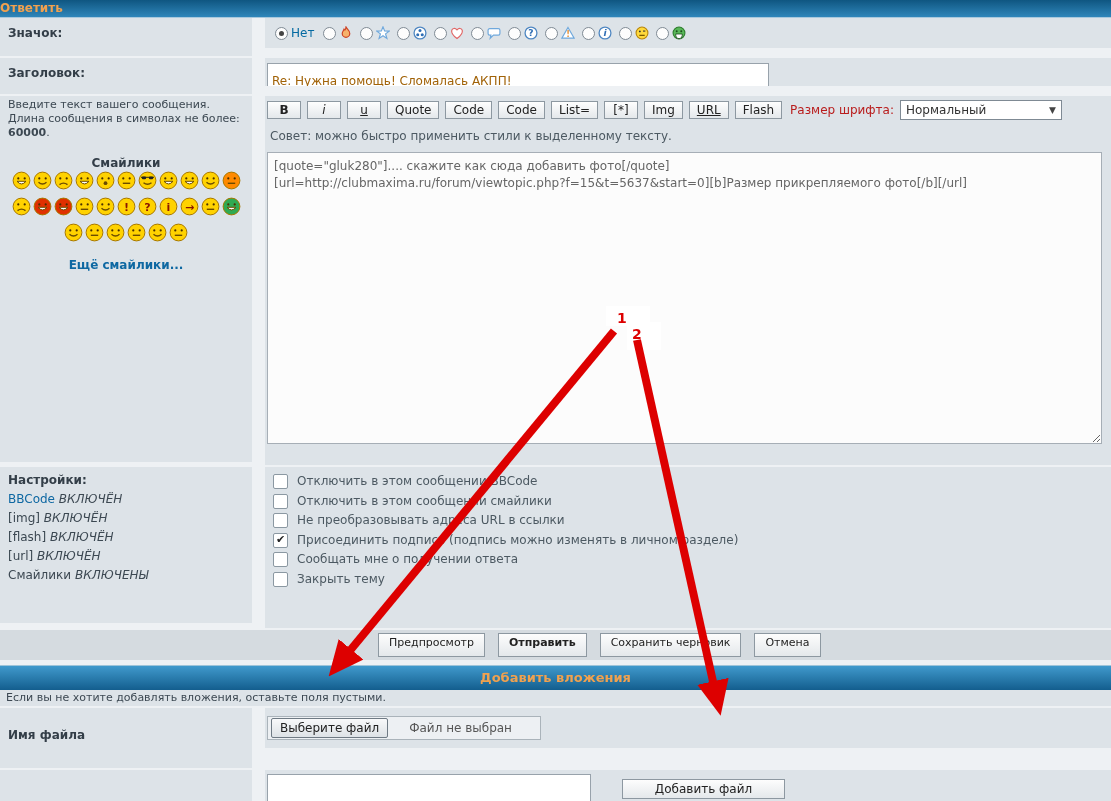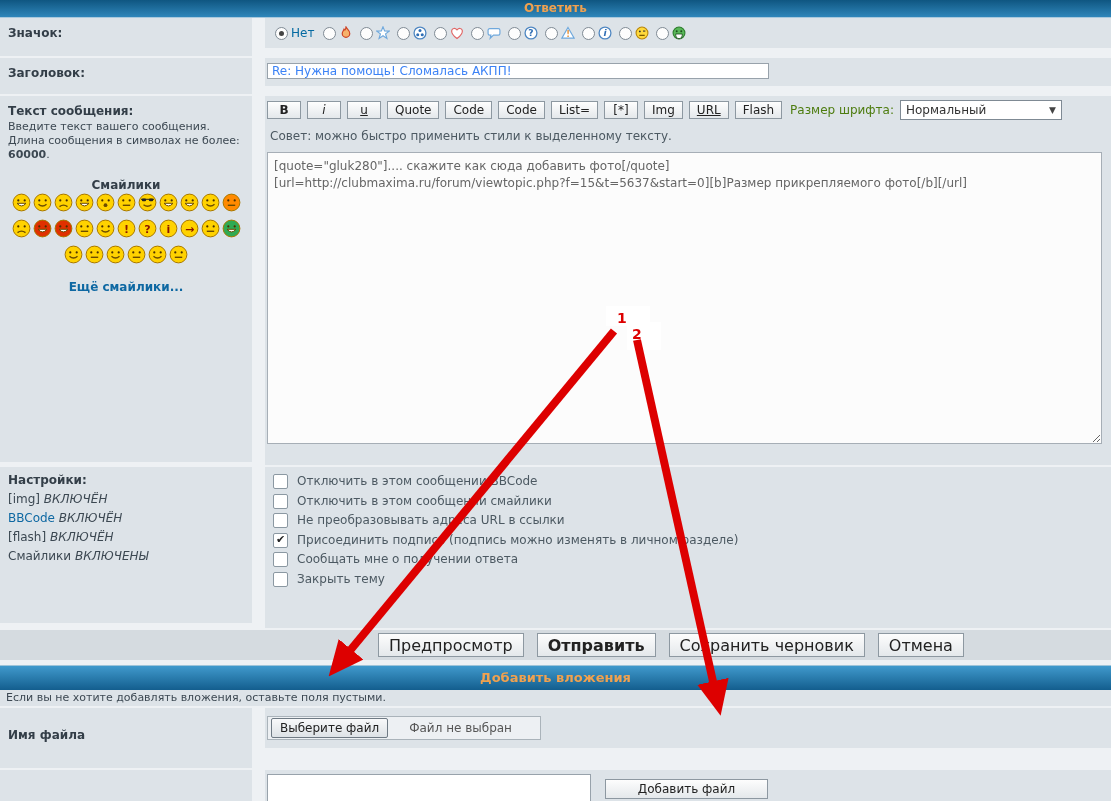--- a/index.html
+++ b/index.html
@@ -3,21 +3,21 @@
 <meta charset="utf-8">
 <style>
   html,body{margin:0;padding:0}
   body{
     width:1111px;height:801px;position:relative;overflow:hidden;
     background:#eef1f4;
     font-family:"DejaVu Sans","Liberation Sans",sans-serif;
     font-size:12px;color:#333e48;
   }
   .hdr{
-    height:17px;line-height:17px;text-align:center;font-weight:bold;font-size:12px;
+    height:17px;line-height:17px;text-align:left;font-weight:bold;font-size:12px;
     background:linear-gradient(#0f5681,#2f86ba);
     border-bottom:1px solid #a9c9dd;
   }
   .hdr2{
     height:24px;line-height:24px;text-align:center;font-weight:bold;font-size:13px;
     background:linear-gradient(#4099cc,#135e8e);
     border-top:1px solid #9ec4d9;
   }
   .orange{color:#f0a14f}
   .row{display:grid;grid-template-columns:252px 1fr;column-gap:13px;margin-bottom:2px;background:#eef1f4}
@@ -33,69 +33,69 @@
   
   .sign-content{display:flex;align-items:center;padding-left:5px}
   .radio{width:11px;height:11px;border-radius:50%;background:#fdfdfd;border:1px solid #7f8a94;
          display:inline-block;margin:0 3px 0 7px;position:relative;flex:none;cursor:pointer}
   .radio.sel::after{content:"";position:absolute;left:3px;top:3px;width:5px;height:5px;border-radius:50%;background:#444}
   .sign-none-label{color:#0369a1;margin-right:2px}
   .sicon{display:inline-flex;align-items:center;flex:none}
 
   
   .subject-input{margin:5px 0 0 2px;width:492px;height:14px;border:1px solid #98a2ab;
-    padding:0 4px;font:12px "DejaVu Sans","Liberation Sans",sans-serif;color:#3b82f6;background:#fff}
+    padding:10px 4px;font:12px "DejaVu Sans","Liberation Sans",sans-serif;color:#a16207;background:#fff}
 
   
   .msg-desc{font-weight:normal;font-size:11px;color:#3c4852;padding:2px 8px 0 8px;line-height:14px}
   .smilies-title{text-align:center;font-weight:bold;margin-top:16px}
   .smrow{text-align:center;margin-top:1px;line-height:20px}
   .sm{display:inline-block;margin:0 1px;vertical-align:middle;cursor:pointer}
   .more-smilies{display:block;color:#0e68a2;font-weight:bold;text-align:center;margin-top:10px;text-decoration:none;cursor:pointer}
 
   
   .msg-content{padding:3px 4px 0 2px}
   .toolbar{display:flex;align-items:center;margin:1px 0 9px 0}
   .tbtn{min-width:18px;text-align:center;padding:1px 7px;margin-right:6px;
     background:linear-gradient(#fefefe,#e4e8eb);border:1px solid #8d98a1;color:#222;font-size:12px;cursor:pointer;flex:none}
   .tb-b{font-weight:bold}.tb-i{font-style:italic}.tb-u{text-decoration:underline}
-  .fs-label{color:#4d7c0f;margin:0 6px 0 2px;white-space:nowrap}
+  .fs-label{color:#b91c1c;margin:0 6px 0 2px;white-space:nowrap}
   .select{width:150px;background:#fff;border:1px solid #7f8a94;padding:2px 5px;display:flex;
     justify-content:space-between;align-items:center;color:#333;cursor:pointer;flex:none}
   .select .arrow{font-size:9px;color:#444}
   .tip{color:#4c5962;margin:0 0 9px 3px}
   .main-textarea{width:821px;height:280px;border:1px solid #a6aeb6;background:#fcfcfc;color:#666;
     font:12px "DejaVu Sans","Liberation Sans",sans-serif;padding:5px 6px;line-height:17px}
 
   
   .statline{padding:0 8px;line-height:19px;color:#3c4852}
   .statline:first-of-type{margin-top:3px}
   .slink{color:#0e68a2;cursor:pointer}
   .sstate{font-style:italic}
   .cbs{padding-top:5px}
   .cb{display:flex;align-items:center;line-height:19.5px;color:#4c5962;padding-left:8px;cursor:pointer}
   .box{width:13px;height:13px;background:#fff;border:1px solid #8b98a2;border-radius:2px;
     font-size:11px;line-height:12px;text-align:center;color:#222;margin-right:9px;flex:none}
 
   
   .actions{height:24px;background:#d5dbe0;padding:3px 0 3px 378px;display:flex;gap:13px;margin-bottom:5px}
   .abtn{padding:2px 10px;background:linear-gradient(#fdfdfd,#e4e8eb);border:1px solid #8d98a1;
-    font-size:16px;color:#222;cursor:pointer;white-space:nowrap}
+    font-size:11px;color:#222;cursor:pointer;white-space:nowrap}
   .abtn.primary{font-weight:bold}
 
   
   .hint2{background:#dde3e8;height:16px;line-height:16px;font-size:11px;color:#3c4852;padding-left:6px;margin-bottom:2px}
   .filewrap{margin:8px 0 0 2px;width:272px;height:22px;background:#edf0f3;border:1px solid #aab3ba;display:flex;align-items:center}
   .choose-btn{margin-left:3px;padding:2px 8px;border:1px solid #6f7a84;border-radius:2px;
     background:linear-gradient(#f8f9fa,#dde2e6);font-size:12px;color:#222;cursor:pointer;white-space:nowrap}
   .nofile{color:#555;margin-left:21px;white-space:nowrap}
   .comment-content{position:relative}
   .comment-textarea{position:absolute;left:2px;top:4px;width:318px;height:56px;border:1px solid #98a2ab;
     background:#fff;font:12px "DejaVu Sans","Liberation Sans",sans-serif;color:#555}
-  .addfile-btn{position:absolute;left:340px;top:9px;width:161px;text-align:center;padding:2px 0;
+  .addfile-btn{position:absolute;left:357px;top:9px;width:161px;text-align:center;padding:2px 0;
     background:linear-gradient(#fdfdfd,#e4e8eb);border:1px solid #8d98a1;color:#222;cursor:pointer}
 
   
   .overlay{position:absolute;left:0;top:0;width:1111px;height:801px;pointer-events:none;z-index:20}
 </style>
 </head>
 <body>
 
 <div class="hdr">
   <span class="orange">Ответить</span>
@@ -183,21 +183,20 @@
 
 <div class="row r-subject">
   <div class="cell lbl">Заголовок:</div>
   <div class="cell">
     <input class="subject-input" value="Re: Нужна помощь! Сломалась АКПП!" style="">
   </div>
 </div>
 
 <div class="row r-message">
   <div class="cell">
-    <div class="lbl">Текст сообщения:</div>
     <div class="msg-desc">
       <span>Введите текст вашего сообщения. Длина сообщения в символах не более: </span><b>60000</b><span>.</span>
     </div>
     <div class="smilies-title">Смайлики</div>
     <div id="smilies-grid">
         <div class="smrow"><span class="sm"><svg xmlns="http://www.w3.org/2000/svg" width="19" height="19" viewBox="0 0 19 19">
               <circle cx="9.5" cy="9.5" r="8.4" fill="#ffd200" stroke="#a87800" stroke-width="1"></circle>
               <circle cx="6.3" cy="7.4" r="1.1" fill="#4a3000"></circle>
               <circle cx="12.7" cy="7.4" r="1.1" fill="#4a3000"></circle>
               <path d="M5 10.3Q9.5 15.6 14 10.3z" fill="#fff" stroke="#6b4b00" stroke-width="1"></path>
@@ -358,23 +357,24 @@
     <div class="tip">Совет: можно быстро применить стили к выделенному тексту.</div>
     <textarea class="main-textarea" spellcheck="false" style="">[quote="gluk280"].... скажите как сюда добавить фото[/quote]
 [url=http://clubmaxima.ru/forum/viewtopic.php?f=15&amp;t=5637&amp;start=0][b]Размер прикрепляемого фото[/b][/url]</textarea>
   </div>
 </div>
 
 <div class="row r-options">
   <div class="cell">
     <div class="lbl" style="padding-top:6px">Настройки:</div>
     <div id="status-list">
+        <div class="statline"><span class="slink">BBCode</span> <span class="sstate">ВКЛЮЧЁН</span></div>
         <div class="statline"><span class="">[img]</span> <span class="sstate">ВКЛЮЧЁН</span></div>
-        <div class="statline"><span class="slink">BBCode</span> <span class="sstate">ВКЛЮЧЁН</span></div>
         <div class="statline"><span class="">[flash]</span> <span class="sstate">ВКЛЮЧЁН</span></div>
+        <div class="statline"><span class="">[url]</span> <span class="sstate">ВКЛЮЧЁН</span></div>
         <div class="statline"><span class="">Смайлики</span> <span class="sstate">ВКЛЮЧЕНЫ</span></div>
       </div>
   </div>
   <div class="cell cbs" id="options-checkboxes">
       <label class="cb">
         <span class="box"></span>
         <span>Отключить в этом сообщении BBCode</span>
       </label>
       <label class="cb">
         <span class="box"></span>

